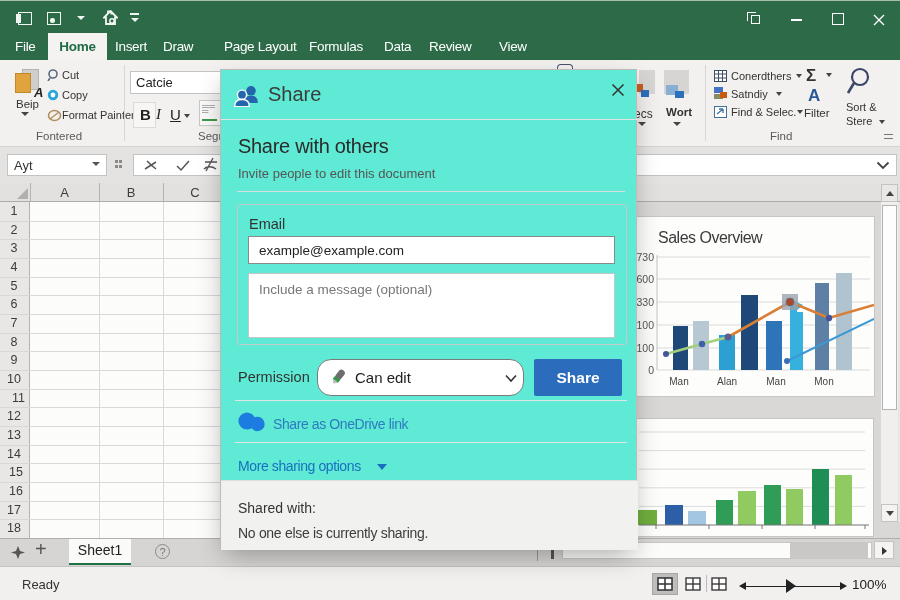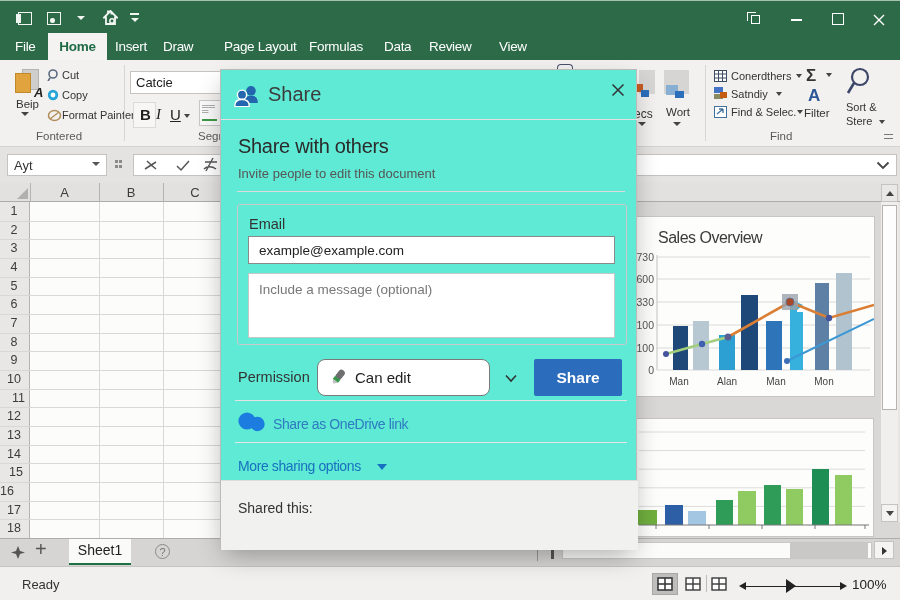--- a/index.html
+++ b/index.html
@@ -83,21 +83,21 @@
   <div class="abs" style="left:198px;top:70px;width:40px;font-size:11.5px;color:#5a5a5a">Segn</div>
 
   <div class="abs" style="left:639px;top:10px;width:16px;height:24px;background:#d7d5d3"></div>
   <div class="abs" style="left:636px;top:24px;width:7px;height:8px;background:#c65d22"></div>
   <div class="abs" style="left:641px;top:30px;width:8px;height:7px;background:#2c6fbb"></div>
   <div class="abs" style="left:634px;top:47px;width:26px;font-size:12px;color:#333">ecs</div>
   <div class="abs" style="left:638px;top:62px;width:0;height:0;border-left:4px solid transparent;border-right:4px solid transparent;border-top:4.5px solid #444"></div>
   <div class="abs" style="left:664px;top:10px;width:25px;height:24px;background:#d7d5d3"></div>
   <div class="abs" style="left:666px;top:25px;width:12px;height:10px;background:#87aed3"></div>
   <div class="abs" style="left:675px;top:31px;width:9px;height:7px;background:#2c6fbb"></div>
-  <div class="abs" style="left:666px;top:46px;width:40px;font-size:11.5px;color:#333;font-weight:normal">Wort</div>
+  <div class="abs" style="left:666px;top:46px;width:40px;font-size:11.5px;color:#333;font-weight:bold">Wort</div>
   <div class="abs" style="left:673px;top:62px;width:0;height:0;border-left:4px solid transparent;border-right:4px solid transparent;border-top:4.5px solid #444"></div>
   <div class="abs" style="left:705px;top:5px;width:1px;height:76px;background:#d8d6d4"></div>
 
   <svg class="abs" style="left:714px;top:10px" width="13" height="12" viewBox="0 0 13 12">
       <rect x="0.5" y="0.5" width="12" height="11" fill="#fff" stroke="#3f4d63"></rect>
       <path d="M0 4 H13 M0 8 H13 M4.5 0 V12 M8.5 0 V12" stroke="#3f4d63" stroke-width="1"></path>
     </svg>
   <div class="abs" style="left:731px;top:10px;font-size:11px;color:#333">Conerdthers</div>
   <div class="abs" style="left:796px;top:14px;width:0;height:0;border-left:3.5px solid transparent;border-right:3.5px solid transparent;border-top:4px solid #444"></div>
   <svg class="abs" style="left:714px;top:27px" width="14" height="13" viewBox="0 0 14 13">
@@ -190,21 +190,21 @@
 <div style="position:absolute;left:0;top:93.33px;width:28px;height:18.67px;line-height:18.67px;text-align:center;font-size:12.5px;color:#3c3c3c">6</div>
 <div style="position:absolute;left:0;top:112.0px;width:28px;height:18.67px;line-height:18.67px;text-align:center;font-size:12.5px;color:#3c3c3c">7</div>
 <div style="position:absolute;left:0;top:130.67px;width:28px;height:18.67px;line-height:18.67px;text-align:center;font-size:12.5px;color:#3c3c3c">8</div>
 <div style="position:absolute;left:0;top:149.33px;width:28px;height:18.67px;line-height:18.67px;text-align:center;font-size:12.5px;color:#3c3c3c">9</div>
 <div style="position:absolute;left:0;top:168.0px;width:28px;height:18.67px;line-height:18.67px;text-align:center;font-size:12.5px;color:#3c3c3c">10</div>
 <div style="position:absolute;left:0;top:186.67px;width:37px;height:18.67px;line-height:18.67px;text-align:center;font-size:12.5px;color:#3c3c3c">11</div>
 <div style="position:absolute;left:0;top:205.33px;width:28px;height:18.67px;line-height:18.67px;text-align:center;font-size:12.5px;color:#3c3c3c">12</div>
 <div style="position:absolute;left:0;top:224.0px;width:28px;height:18.67px;line-height:18.67px;text-align:center;font-size:12.5px;color:#3c3c3c">13</div>
 <div style="position:absolute;left:0;top:242.67px;width:28px;height:18.67px;line-height:18.67px;text-align:center;font-size:12.5px;color:#3c3c3c">14</div>
 <div style="position:absolute;left:0;top:261.33px;width:32px;height:18.67px;line-height:18.67px;text-align:center;font-size:12.5px;color:#3c3c3c">15</div>
-<div style="position:absolute;left:0;top:280.0px;width:32px;height:18.67px;line-height:18.67px;text-align:left;font-size:12.5px;color:#3c3c3c">16</div>
+<div style="position:absolute;left:0;top:280.0px;width:32px;height:18.67px;line-height:18.67px;text-align:center;font-size:12.5px;color:#3c3c3c">16</div>
 <div style="position:absolute;left:0;top:298.67px;width:28px;height:18.67px;line-height:18.67px;text-align:center;font-size:12.5px;color:#3c3c3c">17</div>
 <div style="position:absolute;left:0;top:317.33px;width:28px;height:18.67px;line-height:18.67px;text-align:center;font-size:12.5px;color:#3c3c3c">18</div>
 
 </div>
 
 <div class="abs" style="left:630px;top:202px;width:251px;height:336px;background:#dad8d6"></div>
 
 <div class="abs" style="left:636px;top:216px;width:239px;height:181px;background:#fdfdfc;border:1px solid #c8c6c4">
 <svg width="237" height="179" viewBox="0 0 237 179">
   <text x="21" y="26" font-size="16" fill="#3b3b3b" font-family="Liberation Sans" letter-spacing="-0.5">Sales Overview</text>
@@ -349,21 +349,21 @@
   <div class="abs" style="left:17px;top:65px;font-size:20px;color:#2b2b2b;letter-spacing:-0.3px">Share with others</div>
   <div class="abs" style="left:17px;top:96px;font-size:13px;color:#555">Invite people to edit this document</div>
   <div class="abs" style="left:16px;top:121px;width:388px;height:1px;background:#dcdcdc"></div>
   <div class="abs" style="left:16px;top:134px;width:390px;height:141px;border:1px solid #c9c9c9;border-radius:3px"></div>
   <div class="abs" style="left:28px;top:146px;font-size:14.5px;color:#333">Email</div>
   <div class="abs" style="left:27px;top:166px;width:367px;height:28px;background:#fff;border:1px solid #8a8a8a"></div>
   <div class="abs" style="left:38px;top:173px;font-size:13.5px;color:#222">example@example.com</div>
   <div class="abs" style="left:27px;top:203px;width:367px;height:65px;background:#fff;border:1px solid #c6c6c6"></div>
   <div class="abs" style="left:38px;top:212px;font-size:13.5px;color:#777">Include a message (optional)</div>
   <div class="abs" style="left:17px;top:299px;font-size:14.5px;color:#333">Permission</div>
-  <div class="abs" style="left:96px;top:289px;width:173px;height:37px;background:#fff;border:1px solid #7a7a7a;border-radius:8px">
+  <div class="abs" style="left:96px;top:289px;width:207px;height:37px;background:#fff;border:1px solid #7a7a7a;border-radius:14px">
     <svg class="abs" style="left:11px;top:8px" width="18" height="19" viewBox="0 0 18 19">
         <g transform="rotate(38 9 9)">
           <rect x="6" y="0.5" width="6.6" height="11" rx="3" fill="#6e6e6e"></rect>
           <rect x="6" y="10" width="6.6" height="3.6" fill="#35984a"></rect>
           <path d="M6 13.6 L12.6 13.6 L9.3 17 Z" fill="#bdbdbd"></path>
         </g>
       </svg>
     <div class="abs" style="left:37px;top:9px;font-size:15px;color:#222">Can edit</div>
     <svg class="abs" style="left:187px;top:14px" width="12" height="9" viewBox="0 0 12 9">
         <path d="M1 1.5 L6 7 L11 1.5" stroke="#333" stroke-width="1.6" fill="none"></path>
@@ -373,14 +373,15 @@
   <div class="abs" style="left:14px;top:330px;width:392px;height:1px;background:#e4e4e4"></div>
   <svg class="abs" style="left:16px;top:342px" width="28" height="20" viewBox="0 0 28 20">
     <circle cx="10" cy="9" r="8.6" fill="#1c7ce0"></circle>
       <circle cx="20.5" cy="12" r="7.2" fill="#1c7ce0"></circle>
   </svg>
   <div class="abs" style="left:52px;top:346px;font-size:14px;color:#2f7ac0;letter-spacing:-0.4px">Share as OneDrive link</div>
   <div class="abs" style="left:14px;top:372px;width:392px;height:1px;background:#e4e4e4"></div>
   <div class="abs" style="left:17px;top:388px;font-size:14px;color:#1a70c0;letter-spacing:-0.4px">More sharing options</div>
   <div class="abs" style="left:156px;top:394px;width:0;height:0;border-left:5px solid transparent;border-right:5px solid transparent;border-top:6px solid #1a70c0"></div>
   <div class="abs" style="left:0;top:410px;width:417px;height:70px;background:#f1f1f0;border-top:1px solid #ddd"></div>
-  <div class="abs" style="left:17px;top:430px;font-size:14px;color:#333">Shared this:</div>
+  <div class="abs" style="left:17px;top:430px;font-size:14px;color:#333">Shared with:</div>
+  <div class="abs" style="left:17px;top:455px;font-size:14px;color:#3c3c3c;letter-spacing:-0.3px">No one else is currently sharing.</div>
 </div>
 
 </body></html>

